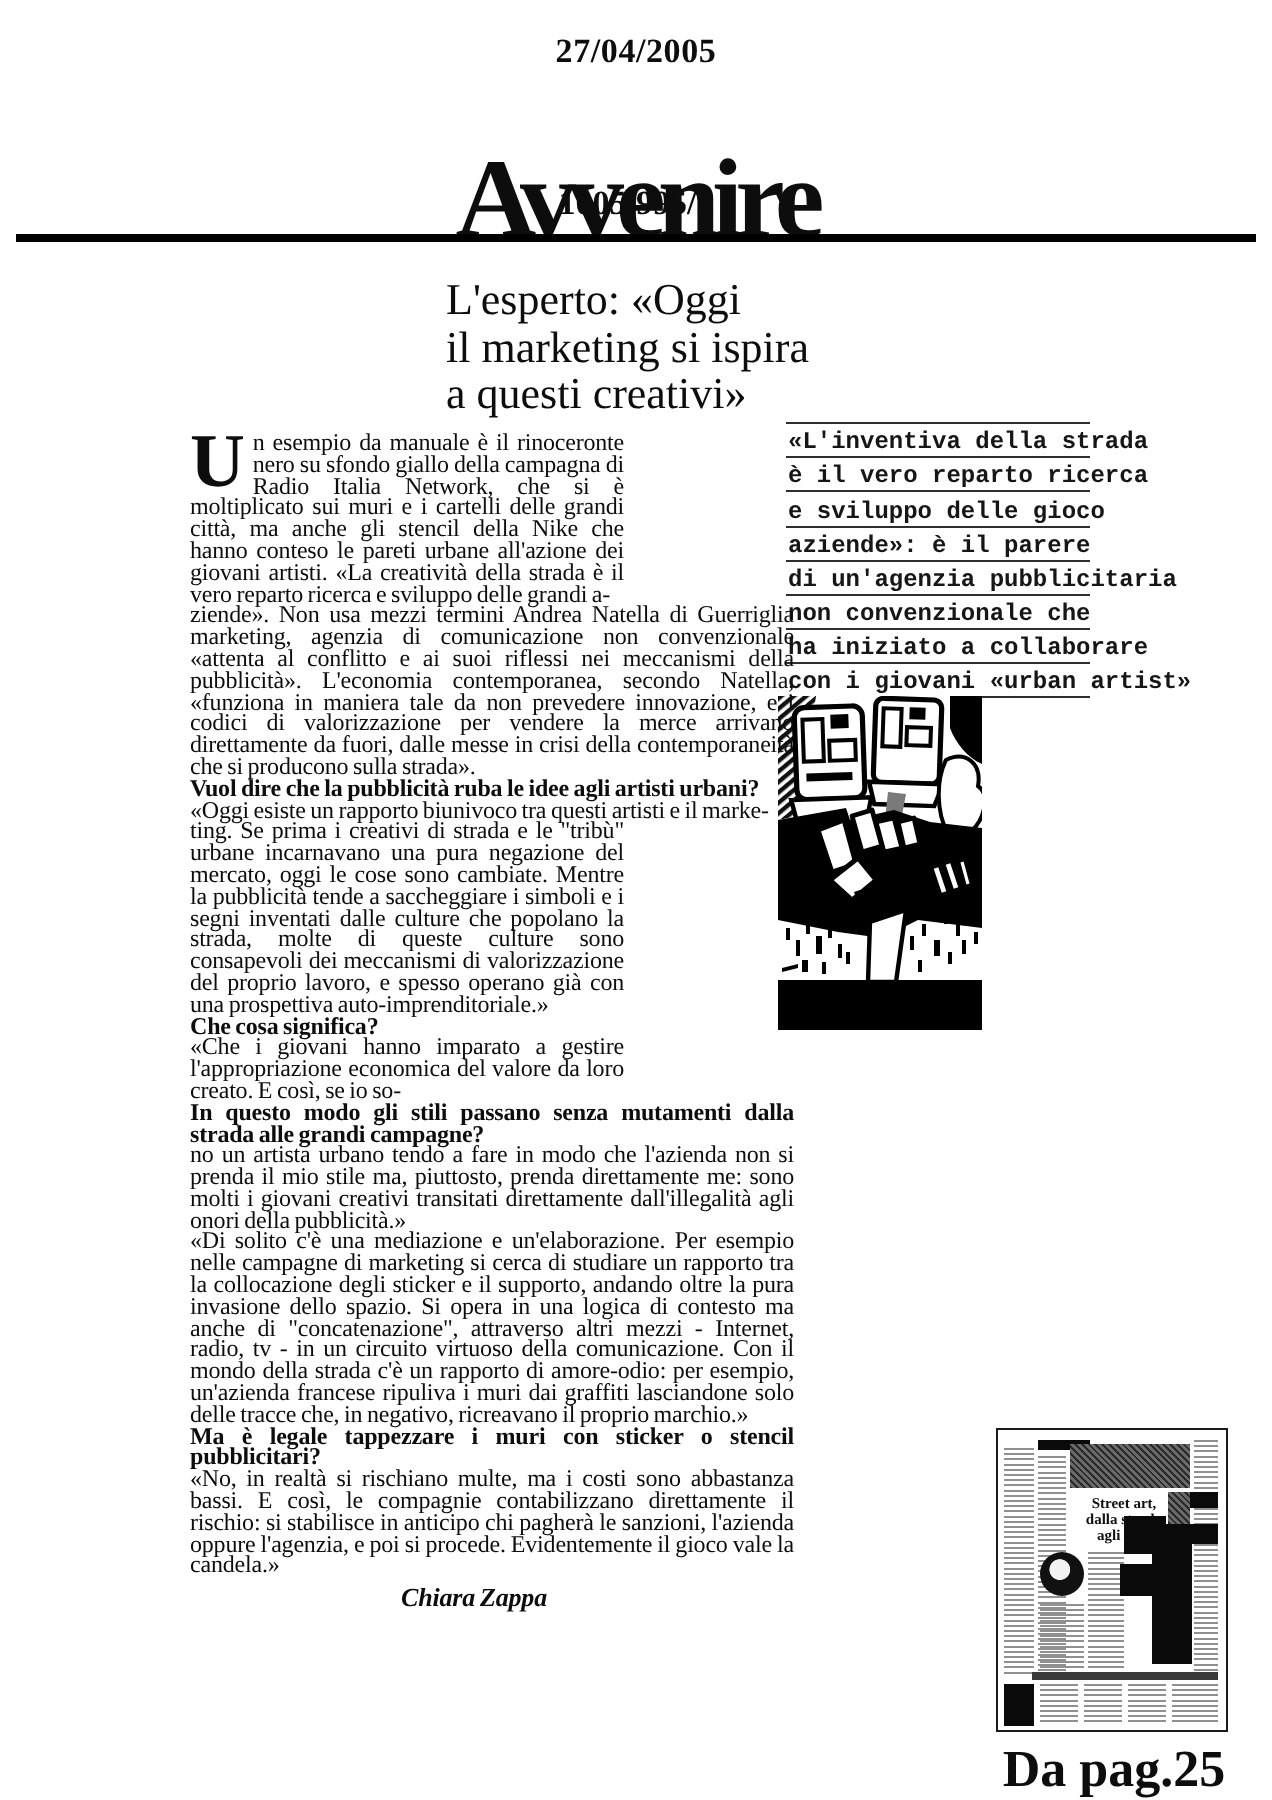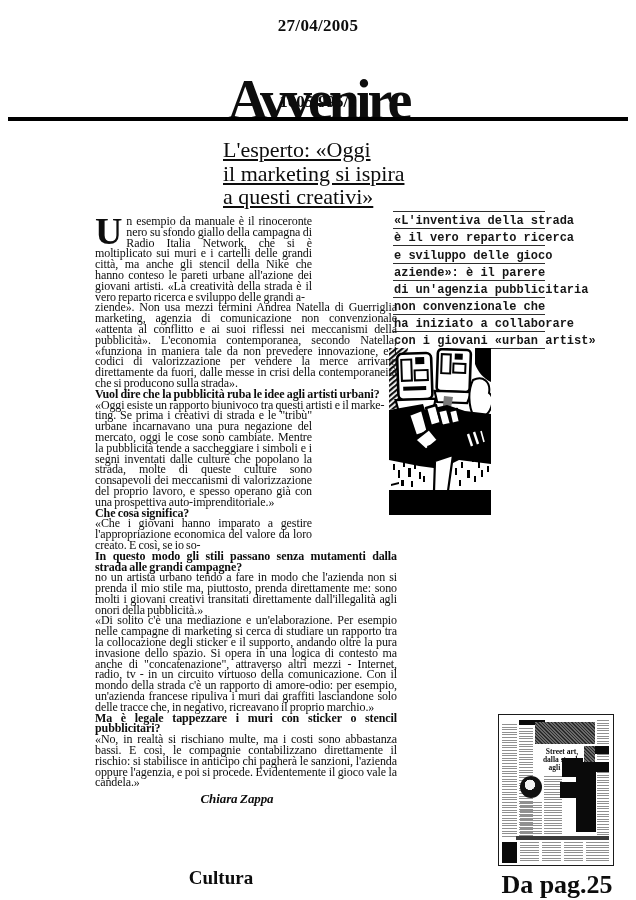--- a/index.html
+++ b/index.html
@@ -11,21 +11,21 @@
   
   .hdr-date{position:absolute; top:16px; left:0; width:100%; text-align:center;
     font-size:17px; font-weight:bold; letter-spacing:.3px;}
   .masthead{position:absolute; top:30px; left:0; width:100%; text-align:center;
     font-size:56px; font-weight:bold; letter-spacing:-4px; line-height:56px;margin-top:42px;}
   .hdr-code{position:absolute; top:92px; left:0; width:100%; text-align:center;
     font-size:17px; font-weight:bold;}
   .top-rule{position:absolute; top:117px; left:8px; width:620px; height:4px; background:#000;}
   
   .headline{position:absolute; left:223px; top:138px; width:230px;
-    font-size:22px; line-height:23.5px; font-weight:500;text-decoration:underline;}
+    font-size:22px; line-height:23.5px; font-weight:500;}
   
   .pullquote{position:absolute; left:393px; top:211px; width:152px;
     font-family:Liberation Mono, monospace; font-size:12px; font-weight:600;
     color:#161616;}
   .pq-line{border-top:1.2px solid #2e2e2e; padding:2.2px 0 1.2px 1px; white-space:nowrap; height:12.8px;}
   .pq-line:last-child{border-bottom:1.2px solid #2e2e2e;}
   
   .article{position:absolute; left:95px; top:216px; width:302px;
     font-size:12px; line-height:10.8px; letter-spacing:-.1px; word-spacing:-.6px;}
   .blk{text-align:justify;}
@@ -203,16 +203,15 @@
       <div class="m mtx" style="left:18px;top:84px;width:22px;height:34px;"></div>
       <div class="m mcap" style="left:14px;top:118px;width:93px;height:3.5px;"></div>
       <div class="m mblack" style="left:0;top:124px;width:15px;height:21px;"></div>
       <div class="m mtx" style="left:18px;top:124px;width:19px;height:21px;"></div>
       <div class="m mtx" style="left:40px;top:124px;width:19px;height:21px;"></div>
       <div class="m mtx" style="left:62px;top:124px;width:19px;height:21px;"></div>
       <div class="m mtx" style="left:84px;top:124px;width:23px;height:21px;"></div>
     </div>
   </div>
 
-  <div class="foot-section">Cultura</div>
   <div class="foot-pageref">Da pag.25</div>
 
 </div>
 
 </body></html>

